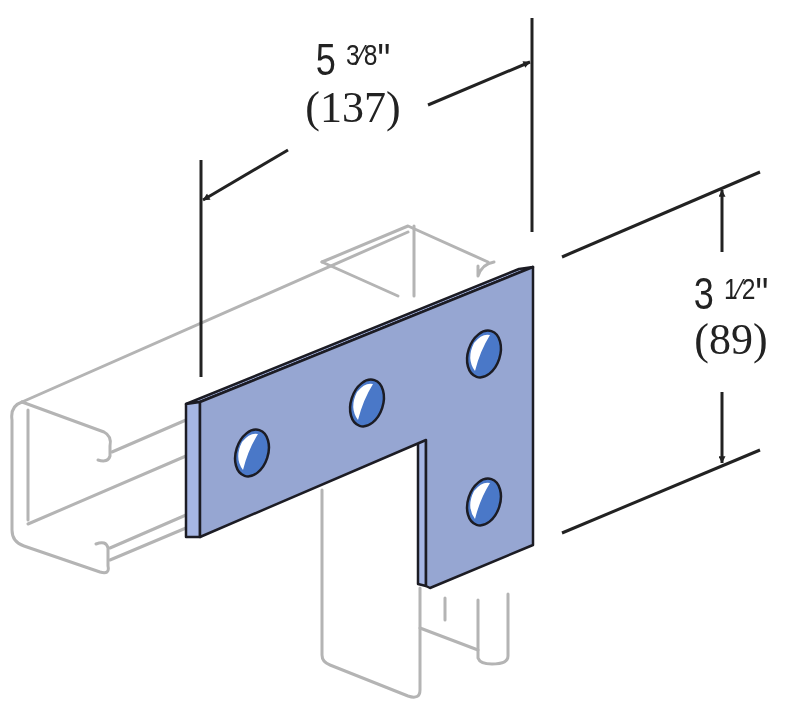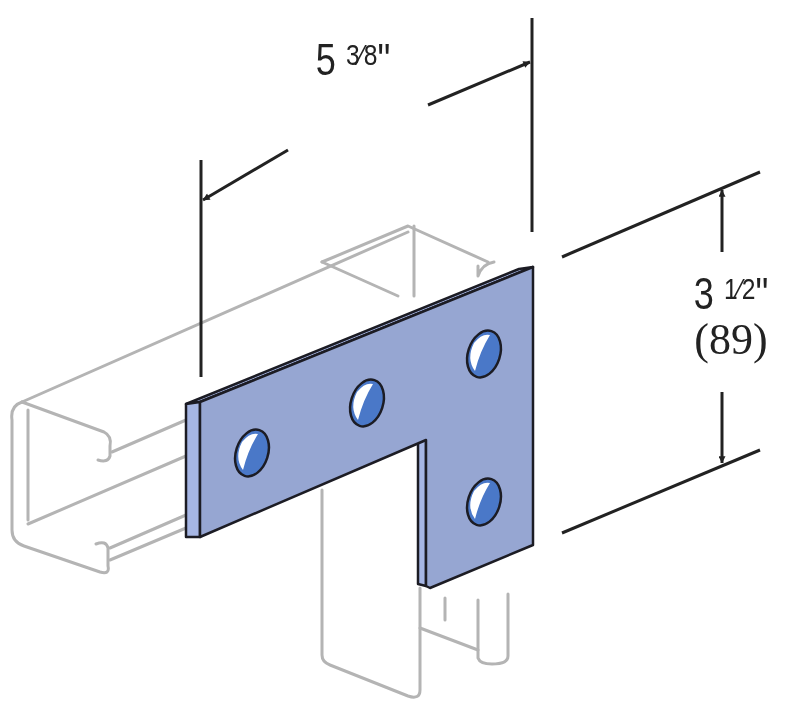--- a/index.html
+++ b/index.html
@@ -90,20 +90,21 @@
     <line x1="722" y1="252" x2="722" y2="190" marker-end="url(#arrow)"></line>
     <line x1="722" y1="392" x2="722" y2="463" marker-end="url(#arrow)"></line>
   </g>
 </svg>
 
 <div class="dim-label" style="left:268px; top:38px; width:170px;">
   <div class="dim-main">
     <span>5</span>
     <span class="frac">3⁄8</span><span>"</span>
   </div>
+  <div class="dim-metric" style="margin-top:4px;">(137)</div>
 </div>
 
 <div class="dim-label" style="left:662px; top:272px; width:138px;">
   <div class="dim-main">
     <span>3</span>
     <span class="frac">1⁄2</span><span>"</span>
   </div>
   <div class="dim-metric" style="margin-top:2px;">(89)</div>
 </div>
 

